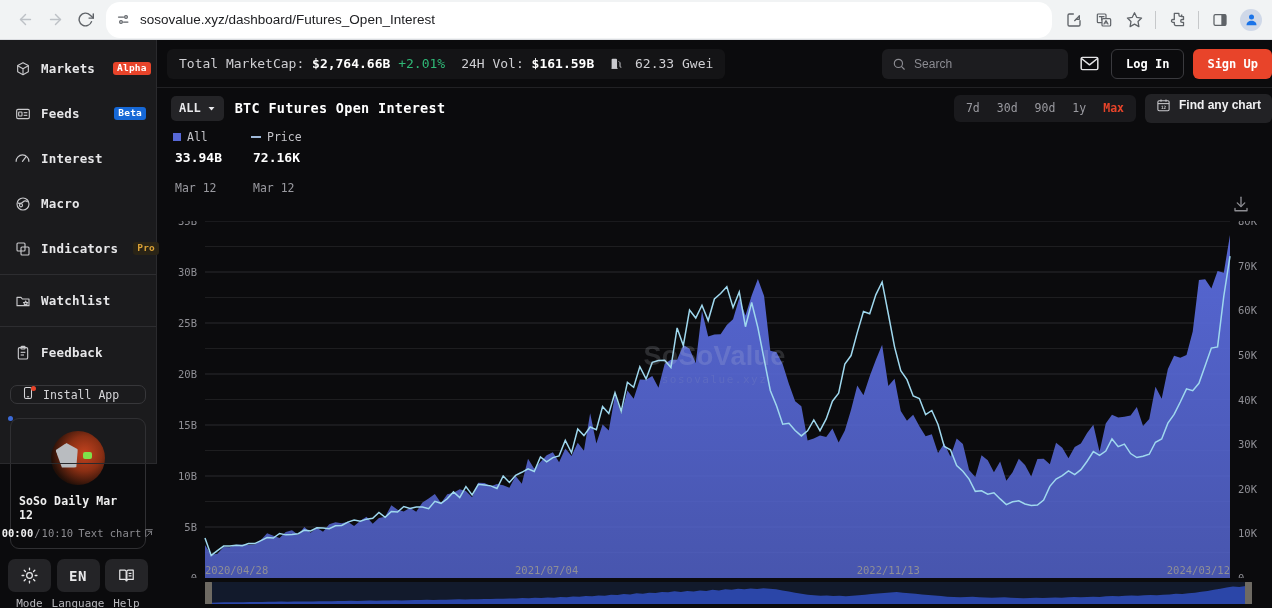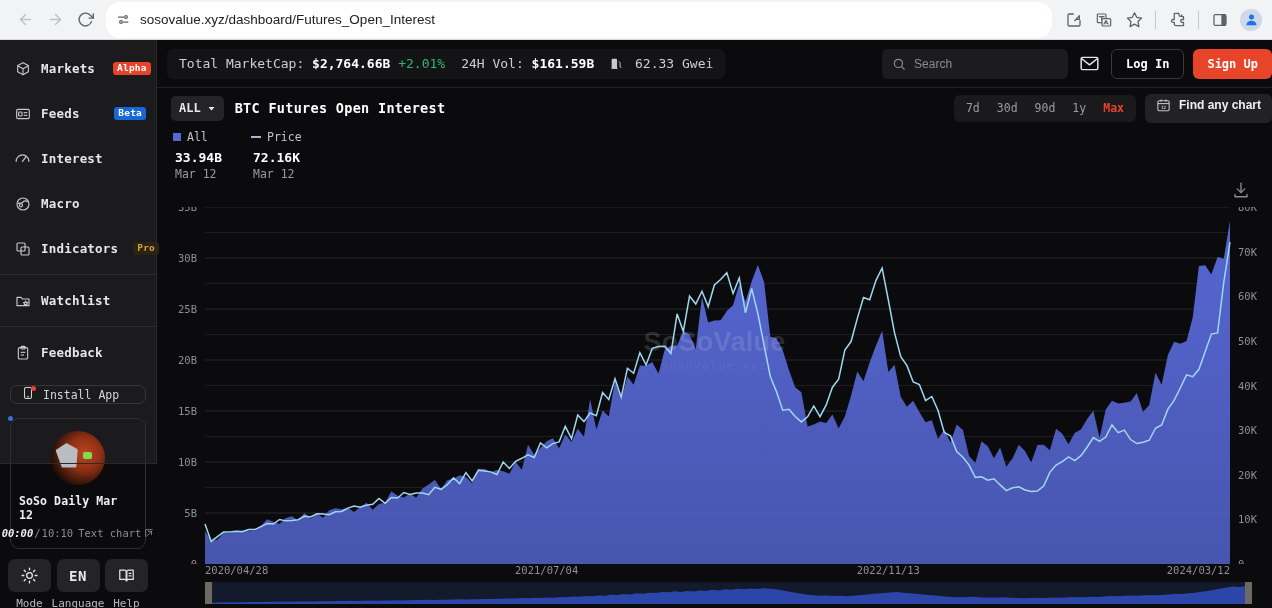--- a/index.html
+++ b/index.html
@@ -117,21 +117,21 @@
     position:absolute; left:6px; top:12px; width:22px;height:26px;
     background:#b9bcc0; transform: rotate(-12deg);
     clip-path: polygon(0% 18%, 55% 0%, 100% 32%, 76% 100%, 12% 88%);
   }
   #podcast-art .eye { position:absolute; right:13px; top:21px; width:9px;height:7px;background:#7fe04a;border-radius:2px; }
   #podcast-title { margin-top: 9px; font-size: 11.5px; font-weight: 700; color: #efefef; letter-spacing:.1px;}
   #podcast-time {
     margin-top: 5px; font-size: 10.5px; color: #8d8d92;
     display: flex; align-items: center; gap: 1px; white-space: nowrap;
   }
-  #podcast-time .elapsed { color: #f0f0f0; font-weight: 700; font-style: italic; }
+  #podcast-time .elapsed { color: #f0f0f0; font-weight: 700; }
   #podcast-time .textmode { margin-left: 4px; }
 
   #bottom-tools {
     margin: 10px 8px 0 8px;
     display: flex; justify-content: space-between;
   }
   .tool { width: 43px; display: flex; flex-direction: column; align-items: center; gap: 5px; }
   .tool .box {
     width: 43px; height: 33px; border-radius: 7px;
     background: #242427;
@@ -207,21 +207,21 @@
     font-family: "Liberation Sans", sans-serif; white-space: nowrap;
   }
 
   
   #legend { padding: 2px 0 0 16px; display: flex; gap: 0; }
   .legend-col { width: 78px; }
   .legend-head { display: flex; align-items: center; gap: 6px; font-size: 11.5px; color: #c4c4c9; }
   .sw-square { width: 8px; height: 8px; background: #5768d6; display: inline-block; }
   .sw-line { width: 10px; height: 2px; background: #9fb9d8; display: inline-block; }
   .legend-val { font-size: 13px; font-weight: 700; color: #fff; margin-top: 6px; padding-left: 2px;}
-  .legend-date { font-size: 11.5px; color: #9a9aa0; margin-top: 2px; padding-left: 2px;}
+  .legend-date { font-size: 11.5px; color: #9a9aa0; margin-top: 16px; padding-left: 2px;}
 
   
   #dl-row { height: 26px; display: flex; justify-content: flex-end; padding-right: 22px; }
   #dl-btn { color: #8d8d92; }
 
   
   #chart-wrap { flex: 1 1 auto; position: relative; min-height: 0; }
   #plot { position: absolute; left: 0; top: 0; right: 0; bottom: 0; }
   #watermark {
     position: absolute; left: 50%; top: 120px; transform: translateX(-50%);

